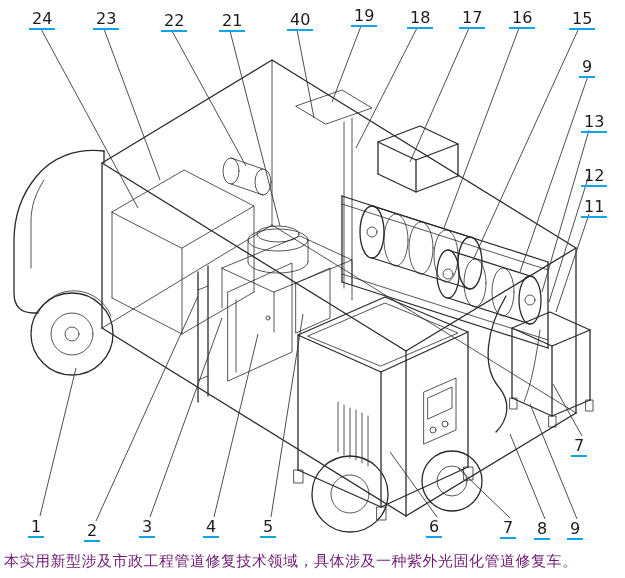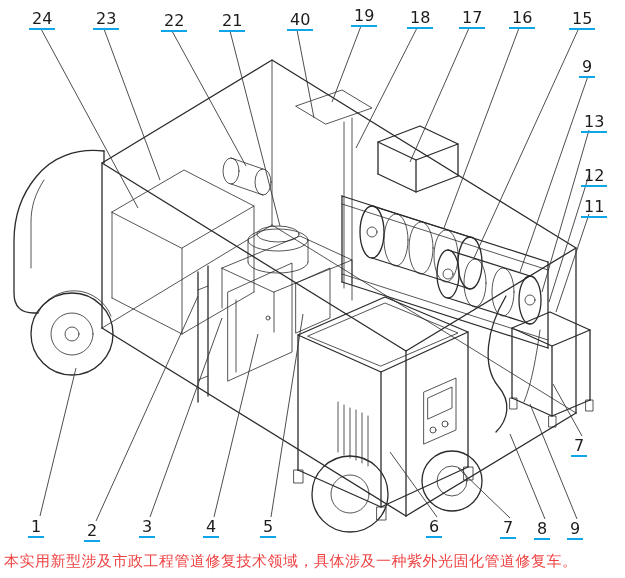--- a/index.html
+++ b/index.html
@@ -21,21 +21,21 @@
     color:#1c1c1c;
     line-height:1.0;
     padding:0 3px 1px 3px;
     border-bottom:2px solid #0ea5e9;
     font-family:"DejaVu Sans", sans-serif;
     user-select:none;
   }
   .caption{
     position:absolute;
     left:4px;top:552px;width:617px;
-    font-size:15px;color:#ef4444;
+    font-size:15px;color:#701a75;
     font-family:"Liberation Sans", sans-serif;
     letter-spacing:0.5px;
     white-space:nowrap;
   }
 </style>
 </head>
 <body>
 
 <div class="page">
 

